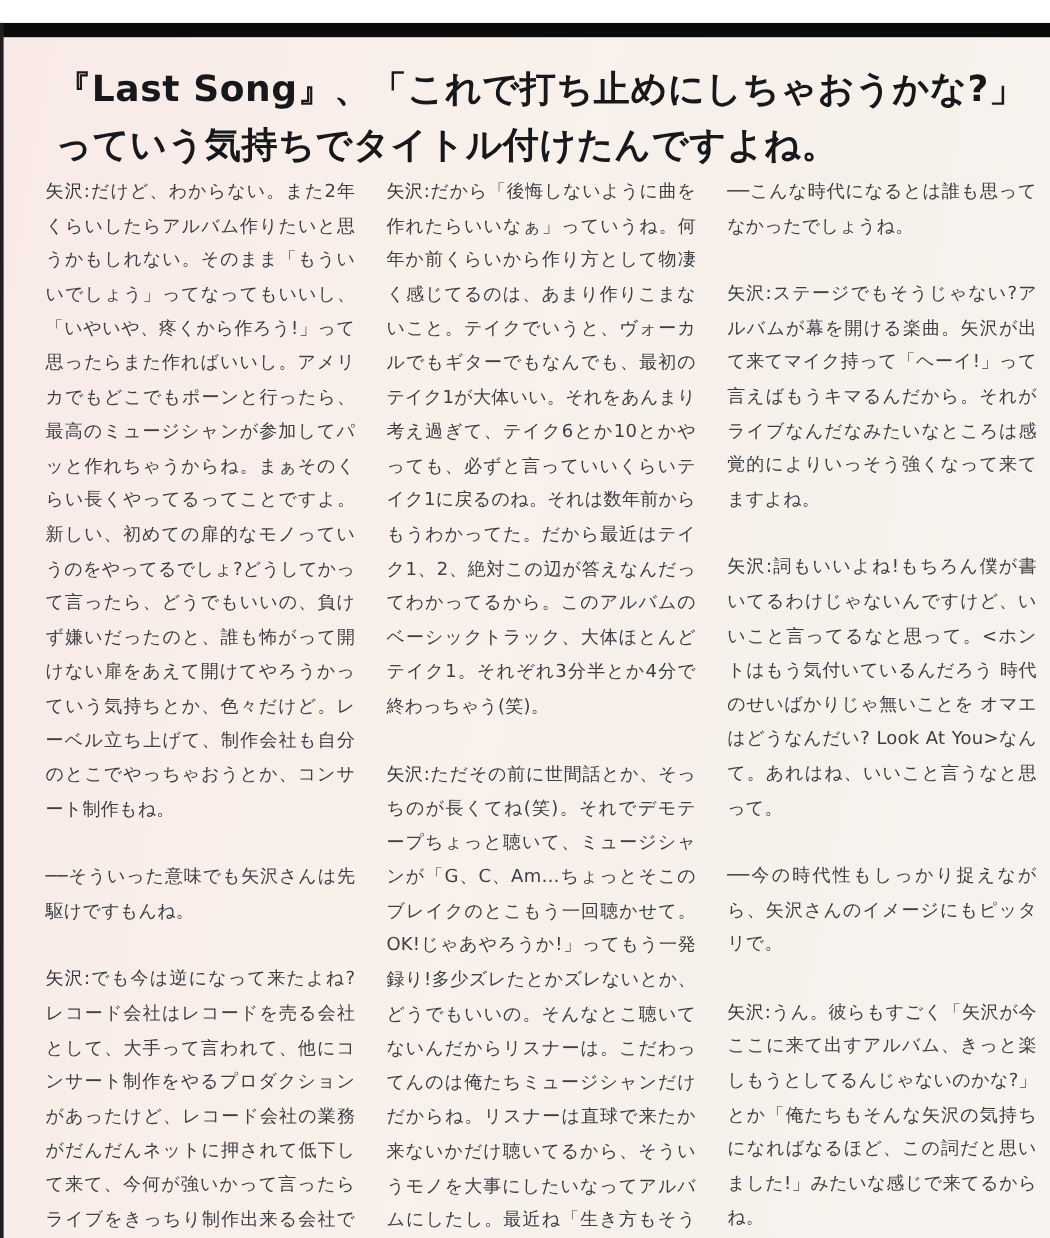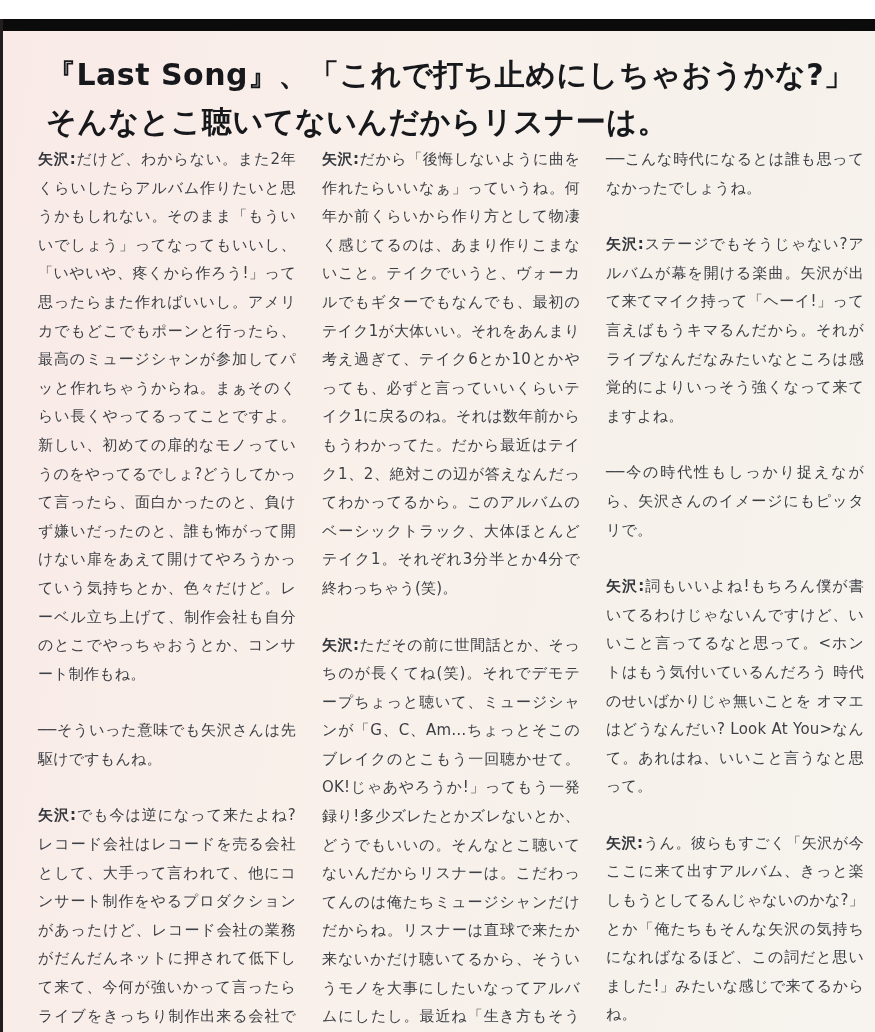--- a/index.html
+++ b/index.html
@@ -42,45 +42,45 @@
     width: 258px;
     font-size: 15px;
     line-height: 28.6px;
     color: #3c3f45;
     text-align: justify;
     letter-spacing: 0.2px;
     overflow-wrap: anywhere;
   }
   .para { margin: 0 0 28px 0; }
   .para:last-child { margin-bottom: 0; }
-  .speaker { font-weight: bold; color: #33363c; }
+  .speaker { font-weight: normal; color: #33363c; }
 </style>
 </head>
 <body>
 
 <div class="page">
   <div class="top-bar"></div>
   <div class="left-bar"></div>
 
   <h1 class="headline">
     <span class="hl">『Last Song』、「これで打ち止めにしちゃおうかな?」</span>
-    <span class="hl">そんなとこ聴いてないんだからリスナーは。</span>
+    <span class="hl">っていう気持ちでタイトル付けたんですよね。</span>
   </h1>
 
   <div class="columns" id="columns">
       <div class="column">
-        <p class="para"><span class="speaker">矢沢:</span><span>だけど、わからない。また2年くらいしたらアルバム作りたいと思うかもしれない。そのまま「もういいでしょう」ってなってもいいし、「いやいや、疼くから作ろう!」って思ったらまた作ればいいし。アメリカでもどこでもポーンと行ったら、最高のミュージシャンが参加してパッと作れちゃうからね。まぁそのくらい長くやってるってことですよ。新しい、初めての扉的なモノっていうのをやってるでしょ?どうしてかって言ったら、面白かったのと、負けず嫌いだったのと、誰も怖がって開けない扉をあえて開けてやろうかっていう気持ちとか、色々だけど。レーベル立ち上げて、制作会社も自分のとこでやっちゃおうとか、コンサート制作もね。</span></p>
+        <p class="para"><span class="speaker">矢沢:</span><span>だけど、わからない。また2年くらいしたらアルバム作りたいと思うかもしれない。そのまま「もういいでしょう」ってなってもいいし、「いやいや、疼くから作ろう!」って思ったらまた作ればいいし。アメリカでもどこでもポーンと行ったら、最高のミュージシャンが参加してパッと作れちゃうからね。まぁそのくらい長くやってるってことですよ。新しい、初めての扉的なモノっていうのをやってるでしょ?どうしてかって言ったら、どうでもいいの、負けず嫌いだったのと、誰も怖がって開けない扉をあえて開けてやろうかっていう気持ちとか、色々だけど。レーベル立ち上げて、制作会社も自分のとこでやっちゃおうとか、コンサート制作もね。</span></p>
         <p class="para"><span>──そういった意味でも矢沢さんは先駆けですもんね。</span></p>
         <p class="para"><span class="speaker">矢沢:</span><span>でも今は逆になって来たよね?レコード会社はレコードを売る会社として、大手って言われて、他にコンサート制作をやるプロダクションがあったけど、レコード会社の業務がだんだんネットに押されて低下して来て、今何が強いかって言ったらライブをきっちり制作出来る会社でしょ?これが唯一生き残って来てるもんね。まさかまさか、こんな時代になるとは誰も思ってなかったでしょうね。</span></p>
       </div>
       <div class="column">
         <p class="para"><span class="speaker">矢沢:</span><span>だから「後悔しないように曲を作れたらいいなぁ」っていうね。何年か前くらいから作り方として物凄く感じてるのは、あまり作りこまないこと。テイクでいうと、ヴォーカルでもギターでもなんでも、最初のテイク1が大体いい。それをあんまり考え過ぎて、テイク6とか10とかやっても、必ずと言っていいくらいテイク1に戻るのね。それは数年前からもうわかってた。だから最近はテイク1、2、絶対この辺が答えなんだってわかってるから。このアルバムのベーシックトラック、大体ほとんどテイク1。それぞれ3分半とか4分で終わっちゃう(笑)。</span></p>
         <p class="para"><span class="speaker">矢沢:</span><span>ただその前に世間話とか、そっちのが長くてね(笑)。それでデモテープちょっと聴いて、ミュージシャンが「G、C、Am…ちょっとそこのブレイクのとこもう一回聴かせて。OK!じゃあやろうか!」ってもう一発録り!多少ズレたとかズレないとか、どうでもいいの。そんなとこ聴いてないんだからリスナーは。こだわってんのは俺たちミュージシャンだけだからね。リスナーは直球で来たか来ないかだけ聴いてるから、そういうモノを大事にしたいなってアルバムにしたし。最近ね「生き方もそういうものじゃないかな?」ってものすごく感じてる。もう感覚!感覚でいいと思ったものは絶対いいのよ。このくらいまで生きて色々経験して来ると「やっぱりそうだよな!」ってところに戻ります。最近の僕なんかもう確信してるからね。テイク1が一番いい、まけてもテイク2、3まで!</span></p>
       </div>
       <div class="column">
         <p class="para"><span>──こんな時代になるとは誰も思ってなかったでしょうね。</span></p>
         <p class="para"><span class="speaker">矢沢:</span><span>ステージでもそうじゃない?アルバムが幕を開ける楽曲。矢沢が出て来てマイク持って「ヘーイ!」って言えばもうキマるんだから。それがライブなんだなみたいなところは感覚的によりいっそう強くなって来てますよね。</span></p>
+        <p class="para"><span class="speaker">矢沢:</span><span>詞もいいよね!もちろん僕が書いてるわけじゃないんですけど、いいこと言ってるなと思って。&lt;ホントはもう気付いているんだろう 時代のせいばかりじゃ無いことを オマエはどうなんだい? Look At You&gt;なんて。あれはね、いいこと言うなと思って。</span></p>
         <p class="para"><span>──今の時代性もしっかり捉えながら、矢沢さんのイメージにもピッタリで。</span></p>
-        <p class="para"><span class="speaker">矢沢:</span><span>詞もいいよね!もちろん僕が書いてるわけじゃないんですけど、いいこと言ってるなと思って。&lt;ホントはもう気付いているんだろう 時代のせいばかりじゃ無いことを オマエはどうなんだい? Look At You&gt;なんて。あれはね、いいこと言うなと思って。</span></p>
         <p class="para"><span class="speaker">矢沢:</span><span>うん。彼らもすごく「矢沢が今ここに来て出すアルバム、きっと楽しもうとしてるんじゃないのかな?」とか「俺たちもそんな矢沢の気持ちになればなるほど、この詞だと思いました!」みたいな感じで来てるからね。</span></p>
       </div>
     </div>
 </div>
 
 </body></html>

